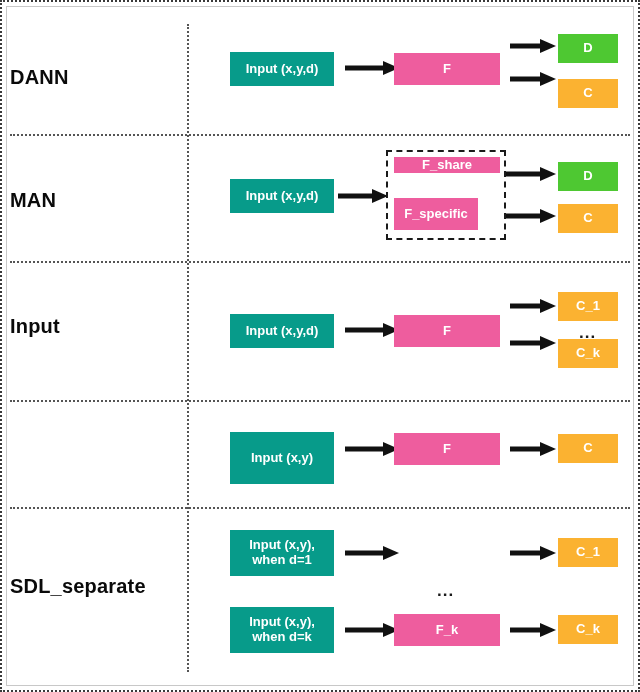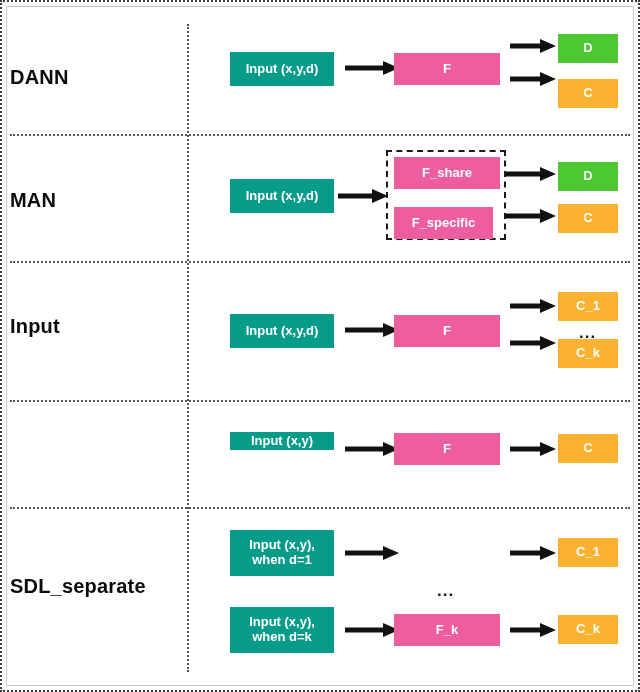--- a/index.html
+++ b/index.html
@@ -163,25 +163,25 @@
 
   <div class="arrow" style="left:336px; top:187px;">
     <svg width="50" height="14" viewBox="0 0 50 14">
       <path d="M0 7 H36" stroke="#111111" stroke-width="5" fill="none"></path>
       <path d="M34 0 L50 7 L34 14 Z" fill="#111111"></path>
     </svg>
   </div>
 
   <div class="group-box" style="left:384px; top:148px; width:120px; height:90px;"></div>
 
-  <div class="node feat" style="left:392px; top:155px; width:106px; height:32px;">
+  <div class="node feat" style="left:392px; top:155px; width:106px; height:16px;">
     <span class="label">F_share</span>
   </div>
 
-  <div class="node feat" style="left:392px; top:205px; width:99px; height:32px;">
+  <div class="node feat" style="left:392px; top:196px; width:84px; height:32px;">
     <span class="label">F_specific</span>
   </div>
 
   <div class="arrow" style="left:504px; top:165px;">
     <svg width="50" height="14" viewBox="0 0 50 14">
       <path d="M0 7 H36" stroke="#111111" stroke-width="5" fill="none"></path>
       <path d="M34 0 L50 7 L34 14 Z" fill="#111111"></path>
     </svg>
   </div>
 
@@ -235,21 +235,21 @@
     <span class="label">C_1</span>
   </div>
 
   <div class="dots" style="left:577px; top:322px;">...</div>
 
   <div class="node cls" style="left:556px; top:337px; width:60px; height:29px;">
     <span class="label">C_k</span>
   </div>
 
 
-  <div class="node input" style="left:228px; top:430px; width:104px; height:18px;">
+  <div class="node input" style="left:228px; top:430px; width:104px; height:52px;">
     <span class="label">Input (x,y)</span>
   </div>
 
   <div class="arrow" style="left:343px; top:440px;">
     <svg width="54" height="14" viewBox="0 0 54 14">
       <path d="M0 7 H40" stroke="#111111" stroke-width="5" fill="none"></path>
       <path d="M38 0 L54 7 L38 14 Z" fill="#111111"></path>
     </svg>
   </div>
 

